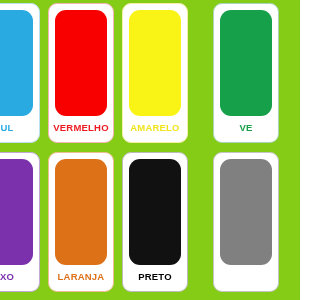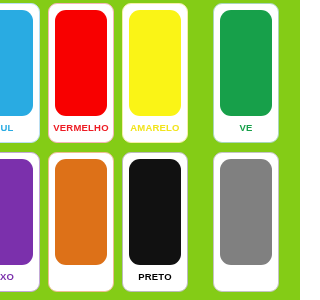--- a/index.html
+++ b/index.html
@@ -102,20 +102,21 @@
       <div class="card-label" style="color: rgb(23, 160, 74);">VE</div>
     </div>
 
     <div class="card r1 c0" style="border-color: rgb(195, 169, 214);">
       <div class="swatch" style="background: rgb(123, 48, 172);"></div>
       <div class="card-label" style="color: rgb(123, 48, 172);">XO</div>
     </div>
 
     <div class="card r1 c1" style="border-color: rgb(236, 189, 146);">
       <div class="swatch" style="background: rgb(221, 113, 24);"></div>
+      <div class="card-label" style="color: rgb(221, 113, 24);">LARANJA</div>
     </div>
 
     <div class="card r1 c2" style="border-color: rgb(187, 187, 187);">
       <div class="swatch" style="background: rgb(17, 17, 17);"></div>
       <div class="card-label" style="color: rgb(0, 0, 0); text-align: right;">PRETO</div>
     </div>
 
     <div class="card r1 c3" style="border-color: rgb(196, 196, 196);">
       <div class="swatch" style="background: rgb(128, 128, 128);"></div>
     </div>

